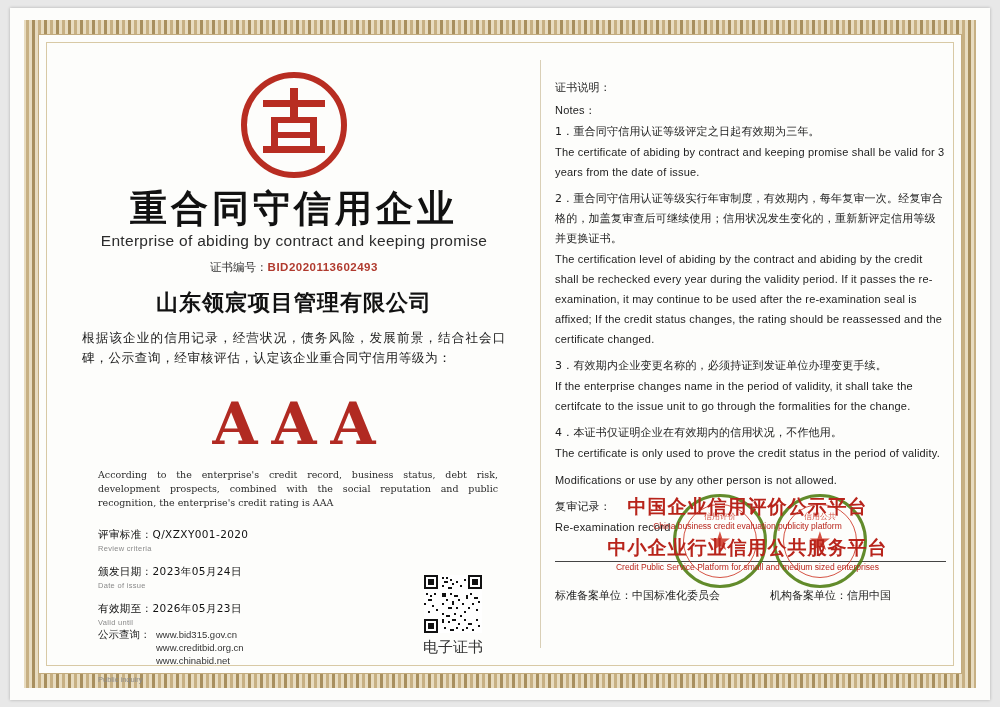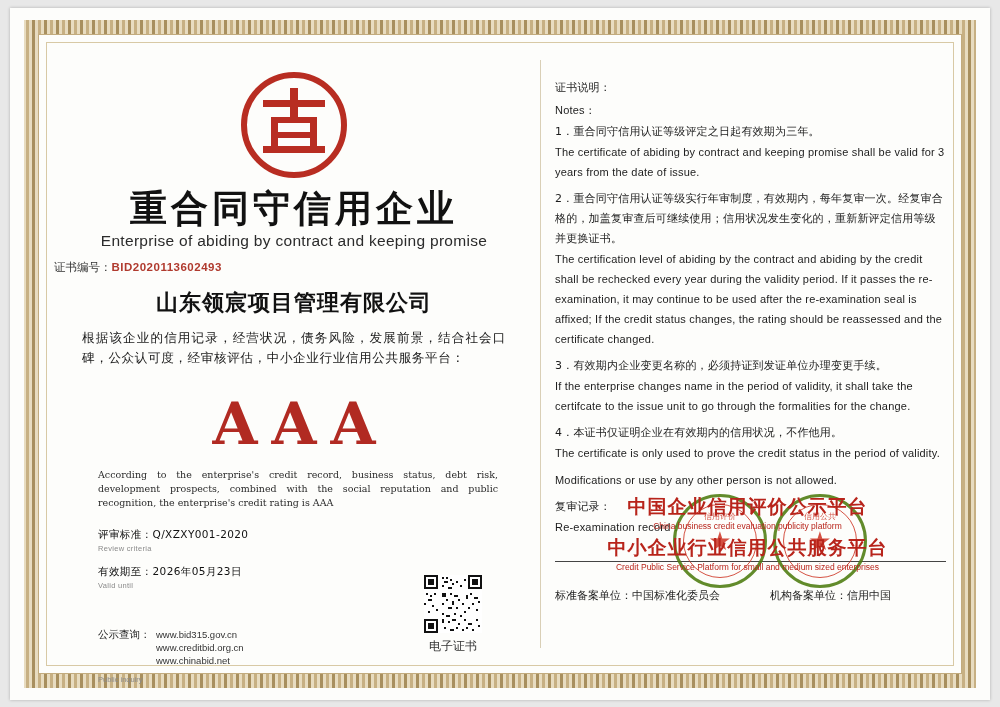--- a/index.html
+++ b/index.html
@@ -54,21 +54,21 @@
     position:absolute;top:134px;left:0;right:0;text-align:center;
     font-family:"DejaVu Sans", sans-serif;
     font-size:37px;font-weight:bold;color:#111;letter-spacing:4px;
     white-space:nowrap;
   }
   .title-en{
     position:absolute;top:182px;left:0;right:0;text-align:center;
     font-size:15.5px;color:#2b2b2b;letter-spacing:.3px;
   }
   .cert-no{
-    position:absolute;top:210px;left:0;right:0;text-align:left;
+    position:absolute;top:210px;left:0;right:0;text-align:center;
     font-size:11.5px;color:#333;
   }
   .cert-no .num{color:#b03a2e;font-weight:bold;letter-spacing:.5px;}
 
   .company{
     position:absolute;top:238px;left:0;right:0;text-align:center;
     font-family:"DejaVu Sans", sans-serif;
     font-size:22px;font-weight:bold;color:#111;letter-spacing:1px;
   }
   .para-cn{
@@ -105,21 +105,21 @@
   .inquiry .lines{margin-left:58px;margin-top:-14px;line-height:13px;color:#333;font-size:9.5px;}
   .inquiry .en{font-size:7.5px;color:#8a8a8a;margin-top:8px;}
 
   .qr{
     position:absolute;left:370px;top:525px;width:58px;height:58px;
     background:#fff;
   }
   .qr svg{display:block;}
   .qr-label{
     position:absolute;left:366px;top:588px;width:66px;text-align:center;
-    font-family:"DejaVu Sans",sans-serif;font-size:12px;color:#333;
+    font-family:"DejaVu Sans",sans-serif;font-size:15px;color:#333;
   }
 
   
   .r-line{
     font-size:11px;line-height:20px;color:#1c1c1c;
     font-family:"DejaVu Sans", sans-serif;
     letter-spacing:.2px;
   }
   .r-line.en{font-family:"Liberation Sans",sans-serif;font-size:11px;}
   .r-head{margin-bottom:2px;}
@@ -187,30 +187,34 @@
 
       <div class="title-cn">重合同守信用企业</div>
       <div class="title-en">Enterprise of abiding by contract and keeping promise</div>
 
       <div class="cert-no">
         <span>证书编号：</span><span class="num">BID2020113602493</span>
       </div>
 
       <div class="company">山东领宸项目管理有限公司</div>
 
-      <div class="para-cn">根据该企业的信用记录，经营状况，债务风险，发展前景，结合社会口碑，公众认可度，经审核评估，中小企业行业信用公共服务平台：</div>
+      <div class="para-cn">根据该企业的信用记录，经营状况，债务风险，发展前景，结合社会口碑，公示查询，经审核评估，认定该企业重合同守信用等级为：</div>
 
       <div class="grade">AAA</div>
 
       <div class="para-en">According to the enterprise's credit record, business status, debt risk, development prospects, combined with the social reputation and public recognition, the enterprise's credit rating is AAA</div>
 
       <div class="fields">
         <div class="field">
           <div class="cn"><span>评审标准：</span><span class="val">Q/XZXY001-2020</span></div>
           <div class="en">Review criteria</div>
+        </div>
+        <div class="field">
+          <div class="cn"><span>颁发日期：</span><span class="val">2023年05月24日</span></div>
+          <div class="en">Date of issue</div>
         </div>
         <div class="field">
           <div class="cn"><span>有效期至：</span><span class="val">2026年05月23日</span></div>
           <div class="en">Valid until</div>
         </div>
       </div>
 
       <div class="inquiry">
         <div class="cn">公示查询：</div>
         <div class="lines">

